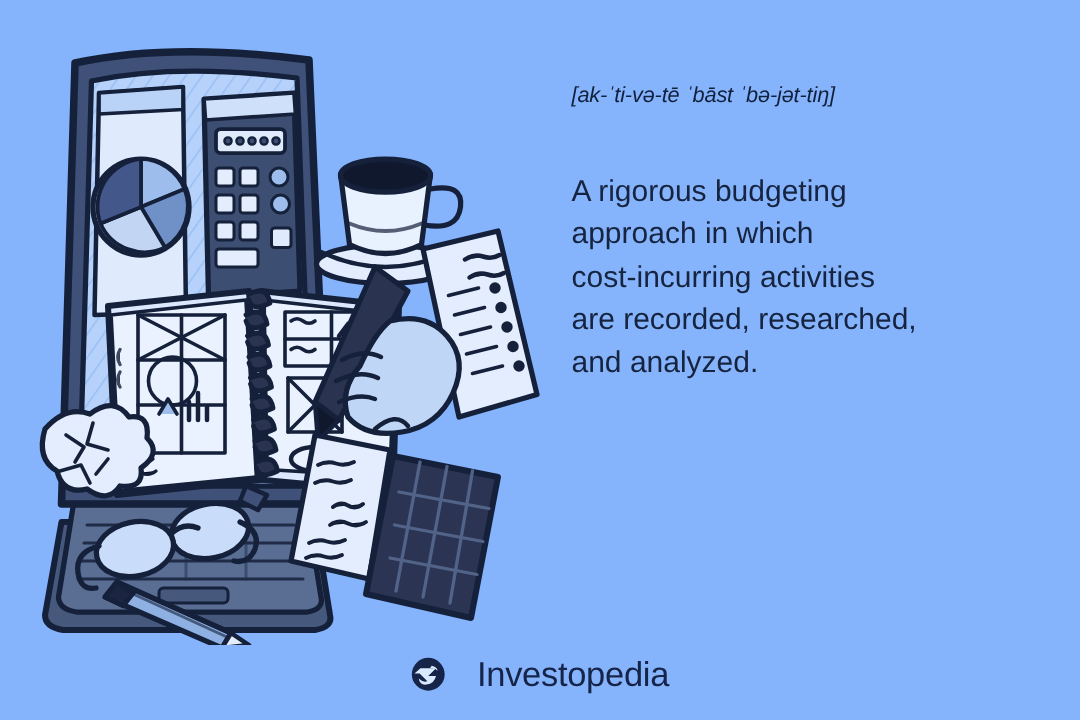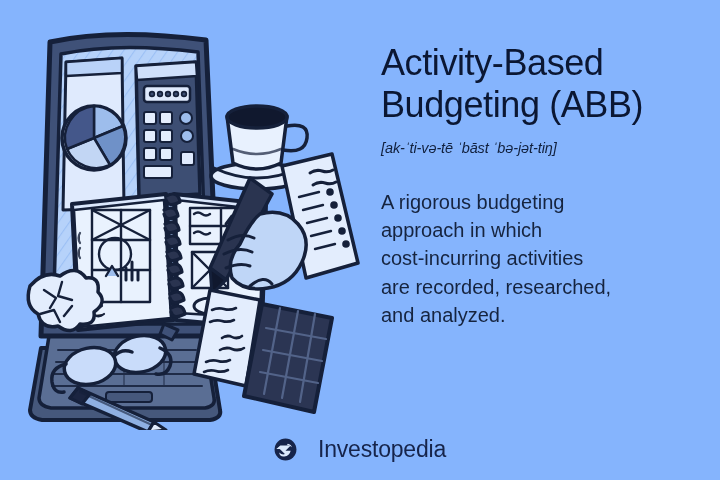--- a/index.html
+++ b/index.html
@@ -48,21 +48,21 @@
     white-space: pre-line;
   }
   #pronunciation {
     margin: 14px 0 10px 0;
     font-size: 14.5px;
     font-style: italic;
     color: #11203d;
     letter-spacing: -0.1px;
   }
   #definition {
-    margin: 32px 0 0 0;
+    margin: 42px 0 0 0;
     font-size: 20px;
     line-height: 1.42;
     color: #16243f;
     white-space: pre-line;
   }
 
   
   #brand {
     position: absolute;
     left: 0;
@@ -299,22 +299,20 @@
             <path d="M26 296 l14 -4 l6 12"></path>
             <path d="M58 288 l-8 10"></path>
           </g>
         </g>
 
       </g>
     </svg>
   </div>
 
   <div id="text-column">
-    <h1 id="term-title">Activity-Based
-Budgeting (ABB)</h1>
     <p id="pronunciation">[ak-ˈti-və-tē ˈbāst ˈbə-jət-tiŋ]</p>
     <p id="definition">A rigorous budgeting
 approach in which
 cost-incurring activities
 are recorded, researched,
 and analyzed.</p>
   </div>
 
   <div id="brand">
     <svg id="brand-mark" viewBox="0 0 40 40">

